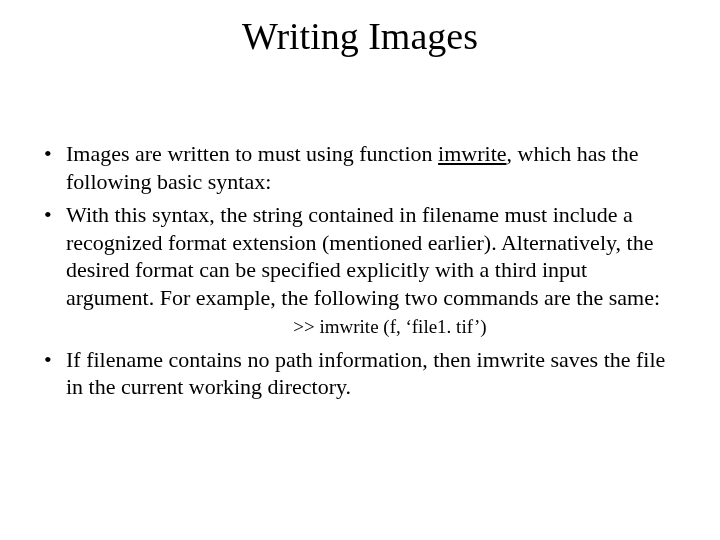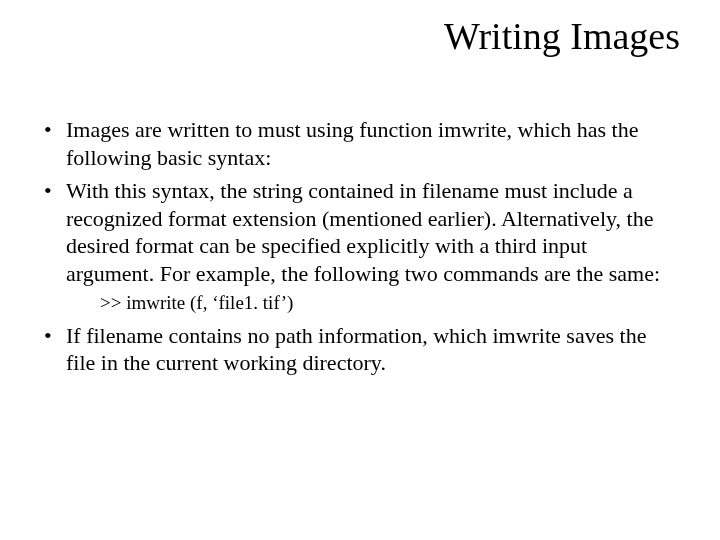--- a/index.html
+++ b/index.html
@@ -12,23 +12,23 @@
     color: #000000;
   }
   .slide {
     width: 720px;
     height: 540px;
     box-sizing: border-box;
     padding: 10px 40px 20px 40px;
   }
   .title {
     font-size: 38px;
-    text-align: right;
+    text-align: center;
     margin-top: 4px;
-    margin-bottom: 58px;
+    margin-bottom: 82px;
     font-weight: normal;
   }
   ul.main {
     list-style: none;
     padding: 0;
     margin: 0;
   }
   ul.main > li {
     position: relative;
     padding-left: 26px;
@@ -45,22 +45,24 @@
   }
   .syntax-line {
     font-size: 19px;
     text-align: center;
     margin: 4px 0 8px 160px;
   }
   .examples {
     font-size: 19px;
     margin: 4px 0 6px 34px;
     line-height: 1.3;
+    text-align: center;
   }
   .uline {
+    text-decoration: underline;
   }
 </style>
 </head>
 <body>
 
 <div class="slide">
 
   <div class="title">Writing Images</div>
 
   <ul class="main">
@@ -70,18 +72,18 @@
     </li>
 
     <li>
       <span>With this syntax, the string contained in filename must include a recognized format extension (mentioned earlier). Alternatively, the desired format can be specified explicitly with  a third input argument. For example, the following two commands are the same:</span>
       <div class="examples">
         <div>&gt;&gt; imwrite (f, ‘file1. tif’)</div>
       </div>
     </li>
 
     <li>
-      <span>If filename contains no path information, which imwrite saves the file in the current working directory.</span>
+      <span>If filename contains no path information, then imwrite saves the file in the current working directory.</span>
     </li>
 
   </ul>
 
 </div>
 
 </body></html>

